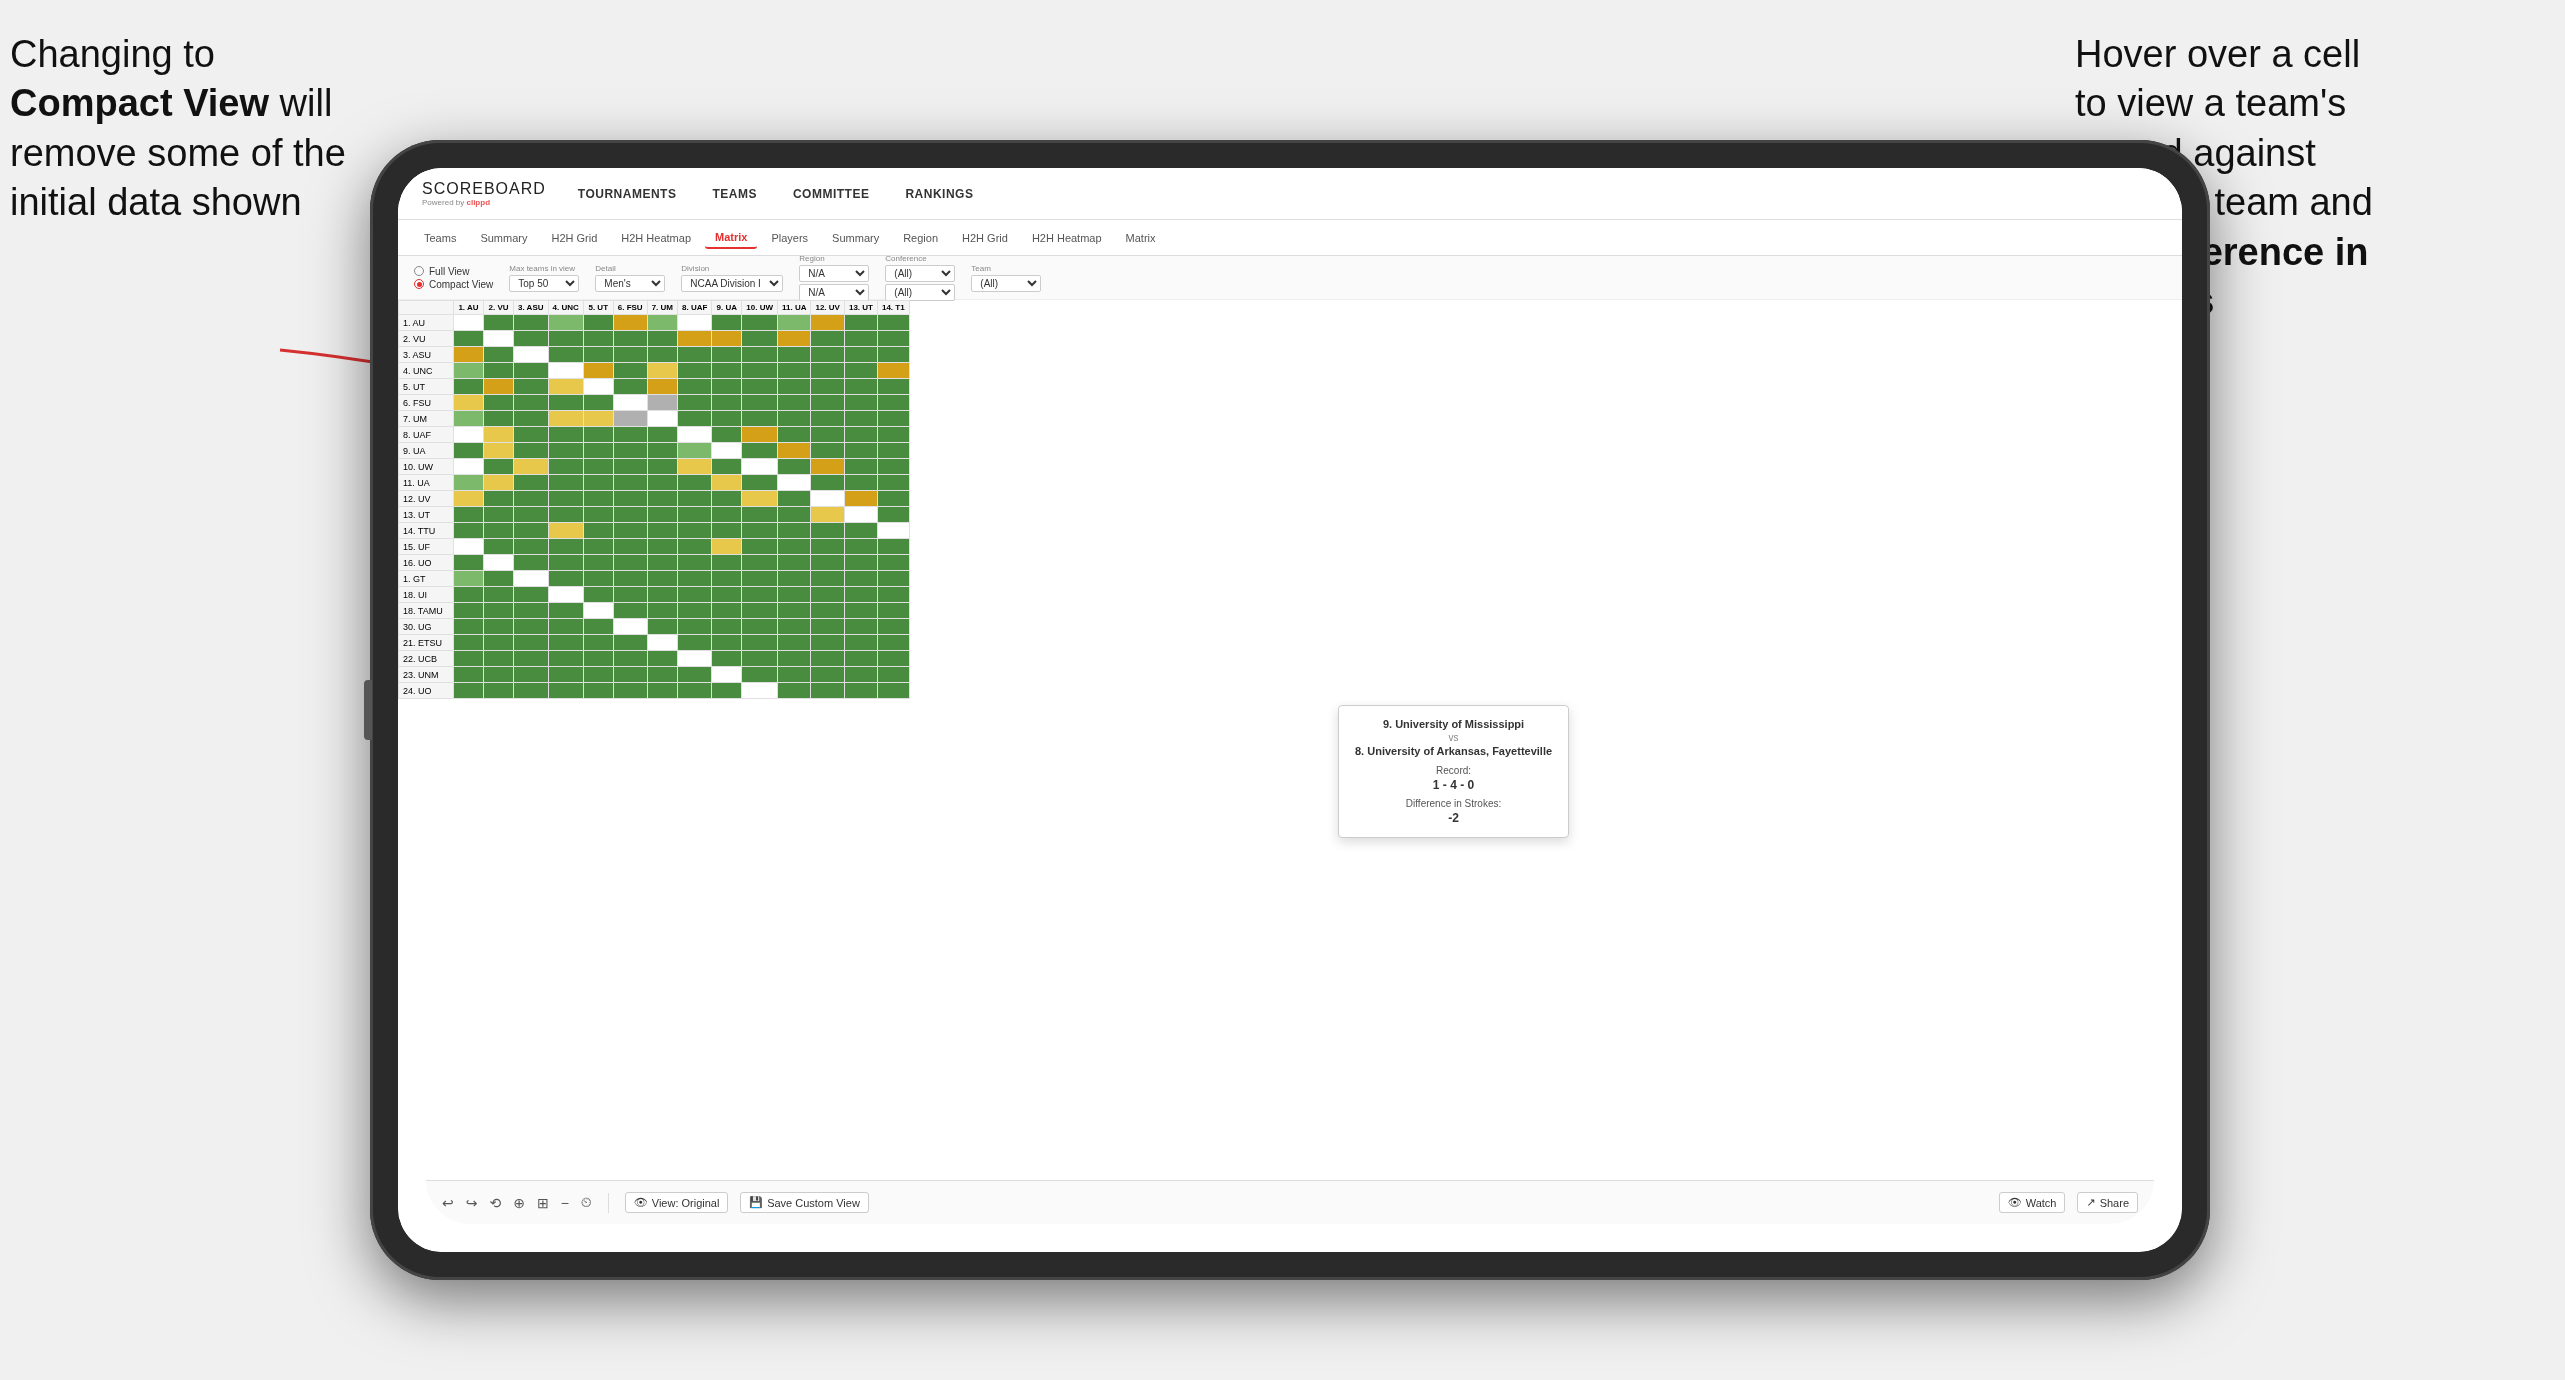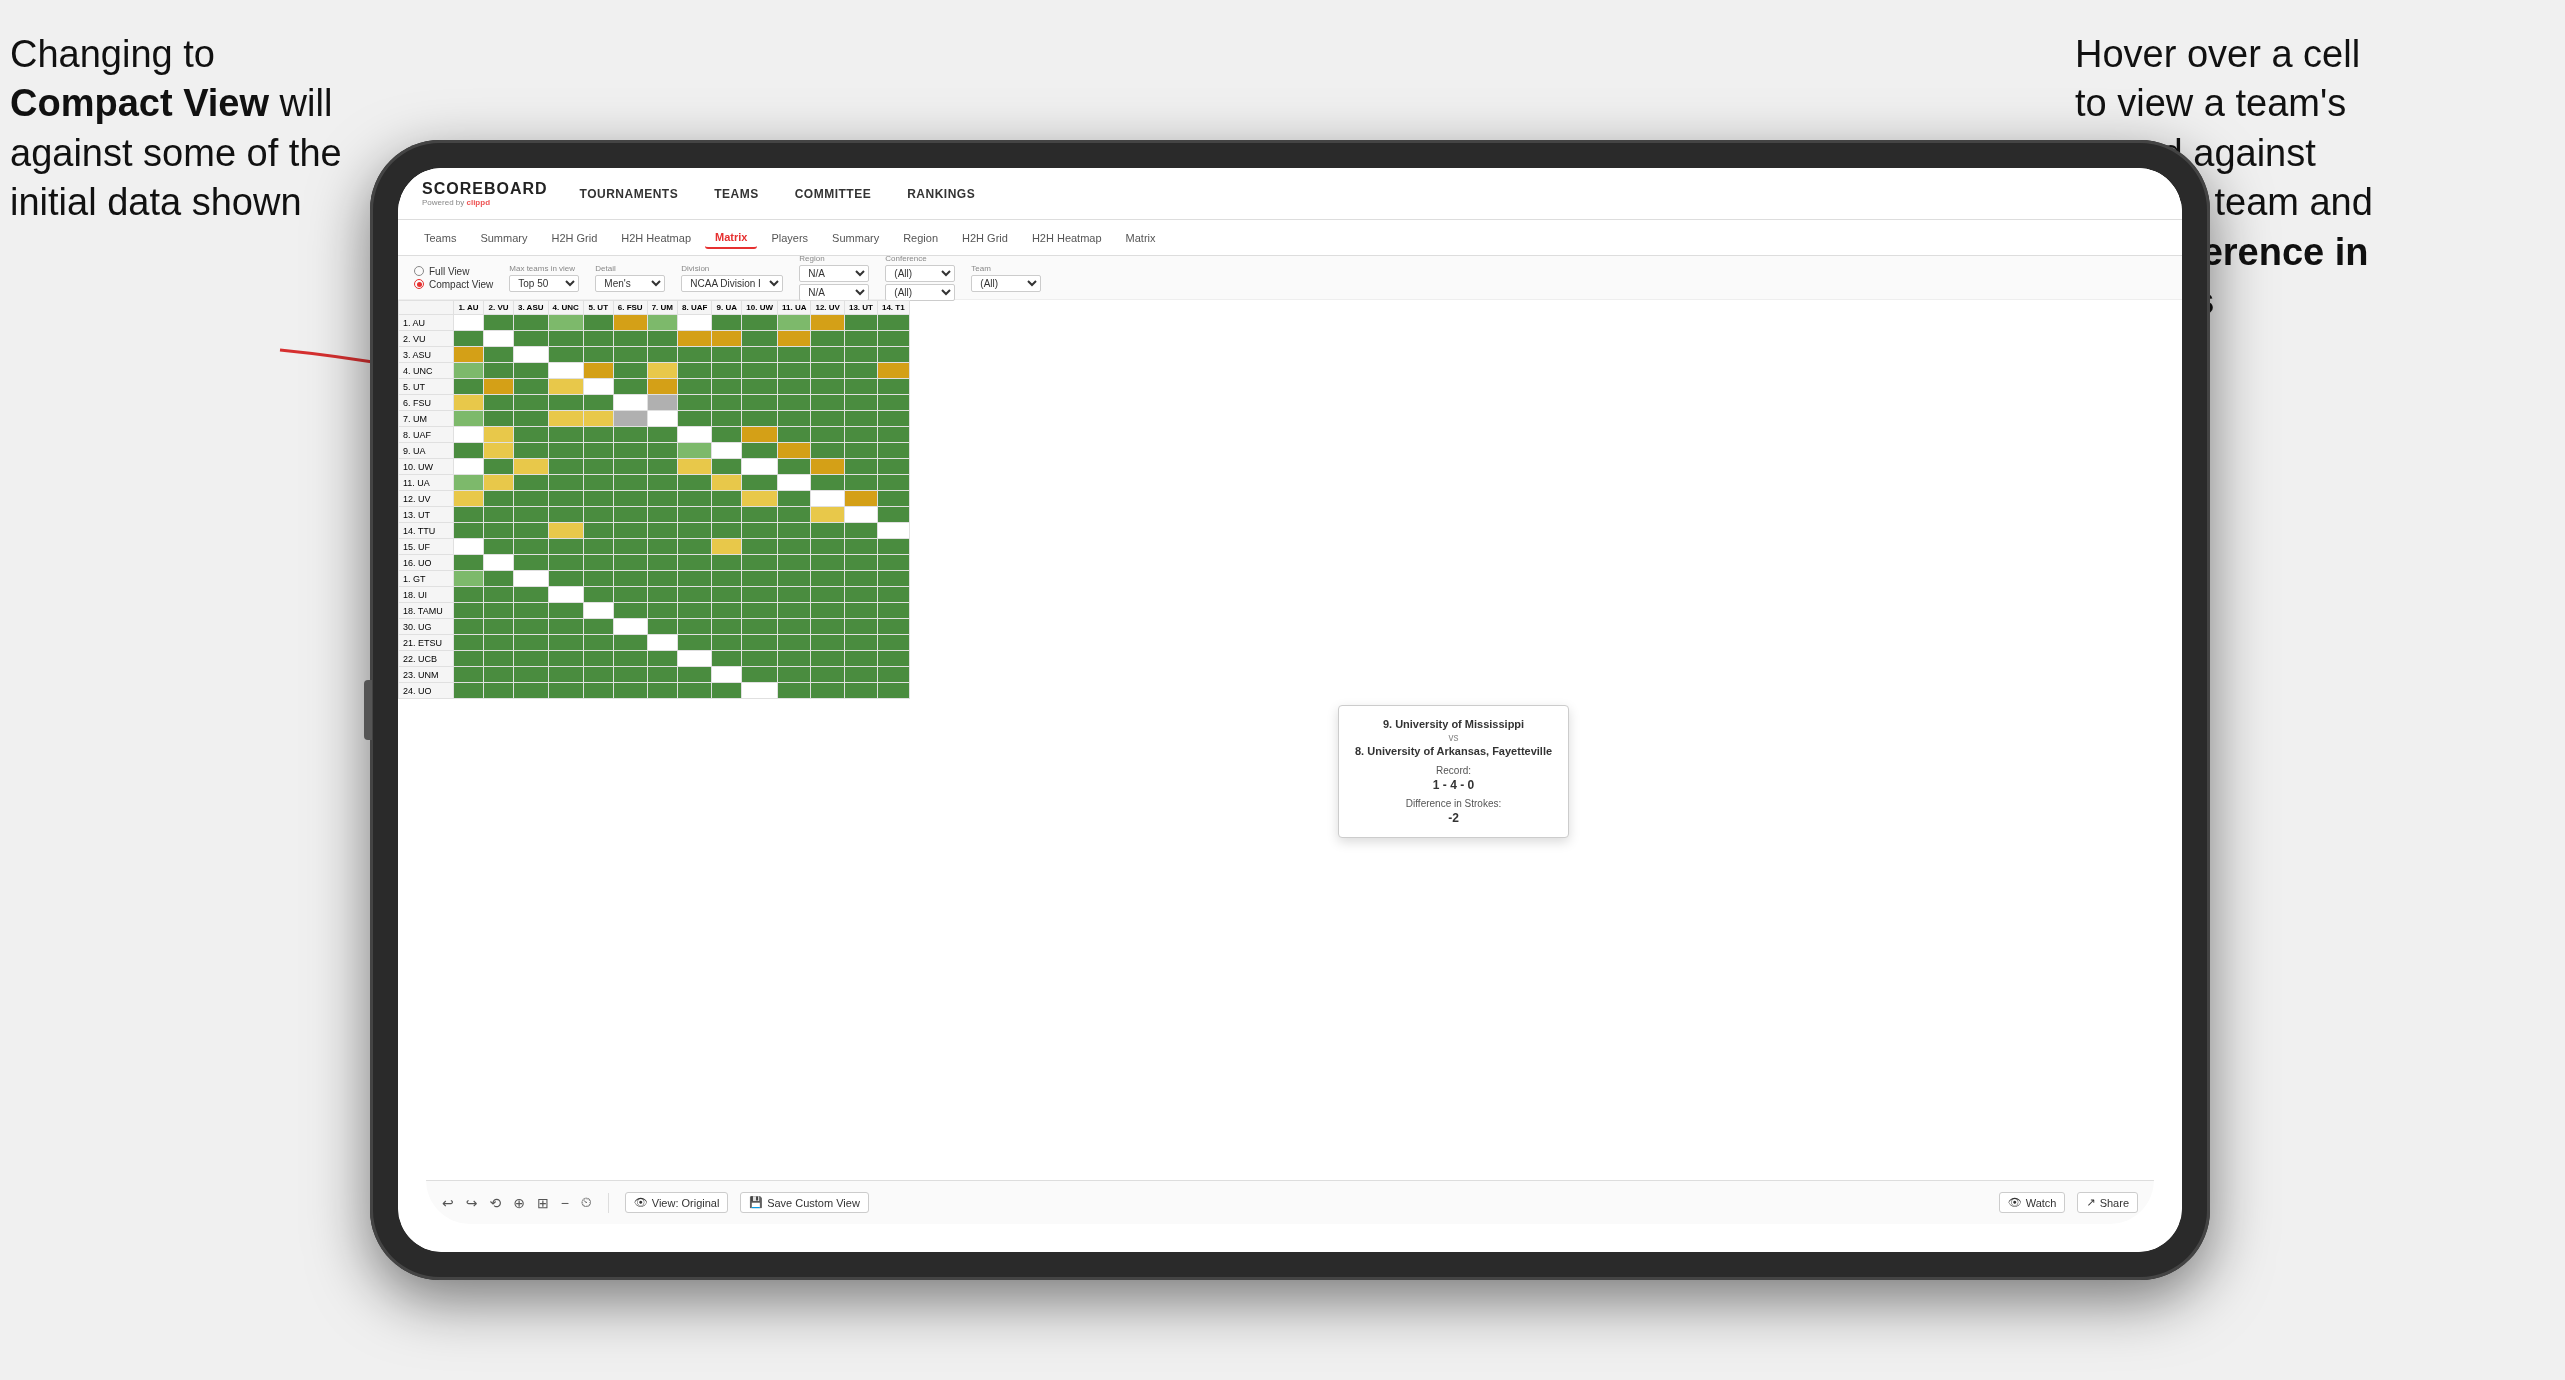--- a/index.html
+++ b/index.html
@@ -102,21 +102,21 @@
     }
 
     .logo-area {
       display: flex;
       flex-direction: column;
       margin-right: 32px;
     }
 
     .logo-title {
       font-size: 16px;
-      font-weight: 700;
+      font-weight: 400;
       letter-spacing: 1px;
       color: #222;
     }
 
     .logo-subtitle {
       font-size: 8px;
       color: #888;
     }
 
     .logo-subtitle span {
@@ -371,21 +371,21 @@
     }
 
     .toolbar-spacer { flex: 1; }
   </style>
 </head>
 <body>
 
 <div class="annotation-left">
   <span>Changing to</span><br>
   <span class="bold">Compact View</span><span> will</span><br>
-  <span>against some of the</span><br>
+  <span>remove some of the</span><br>
   <span>initial data shown</span>
 </div>
 
 <div class="annotation-right">
   <span>Hover over a cell</span><br>
   <span>to view a team's</span><br>
   <span>record against</span><br>
   <span>another team and</span><br>
   <span>the </span><span class="bold">Difference in</span><br>
   <span class="bold">Strokes</span>

